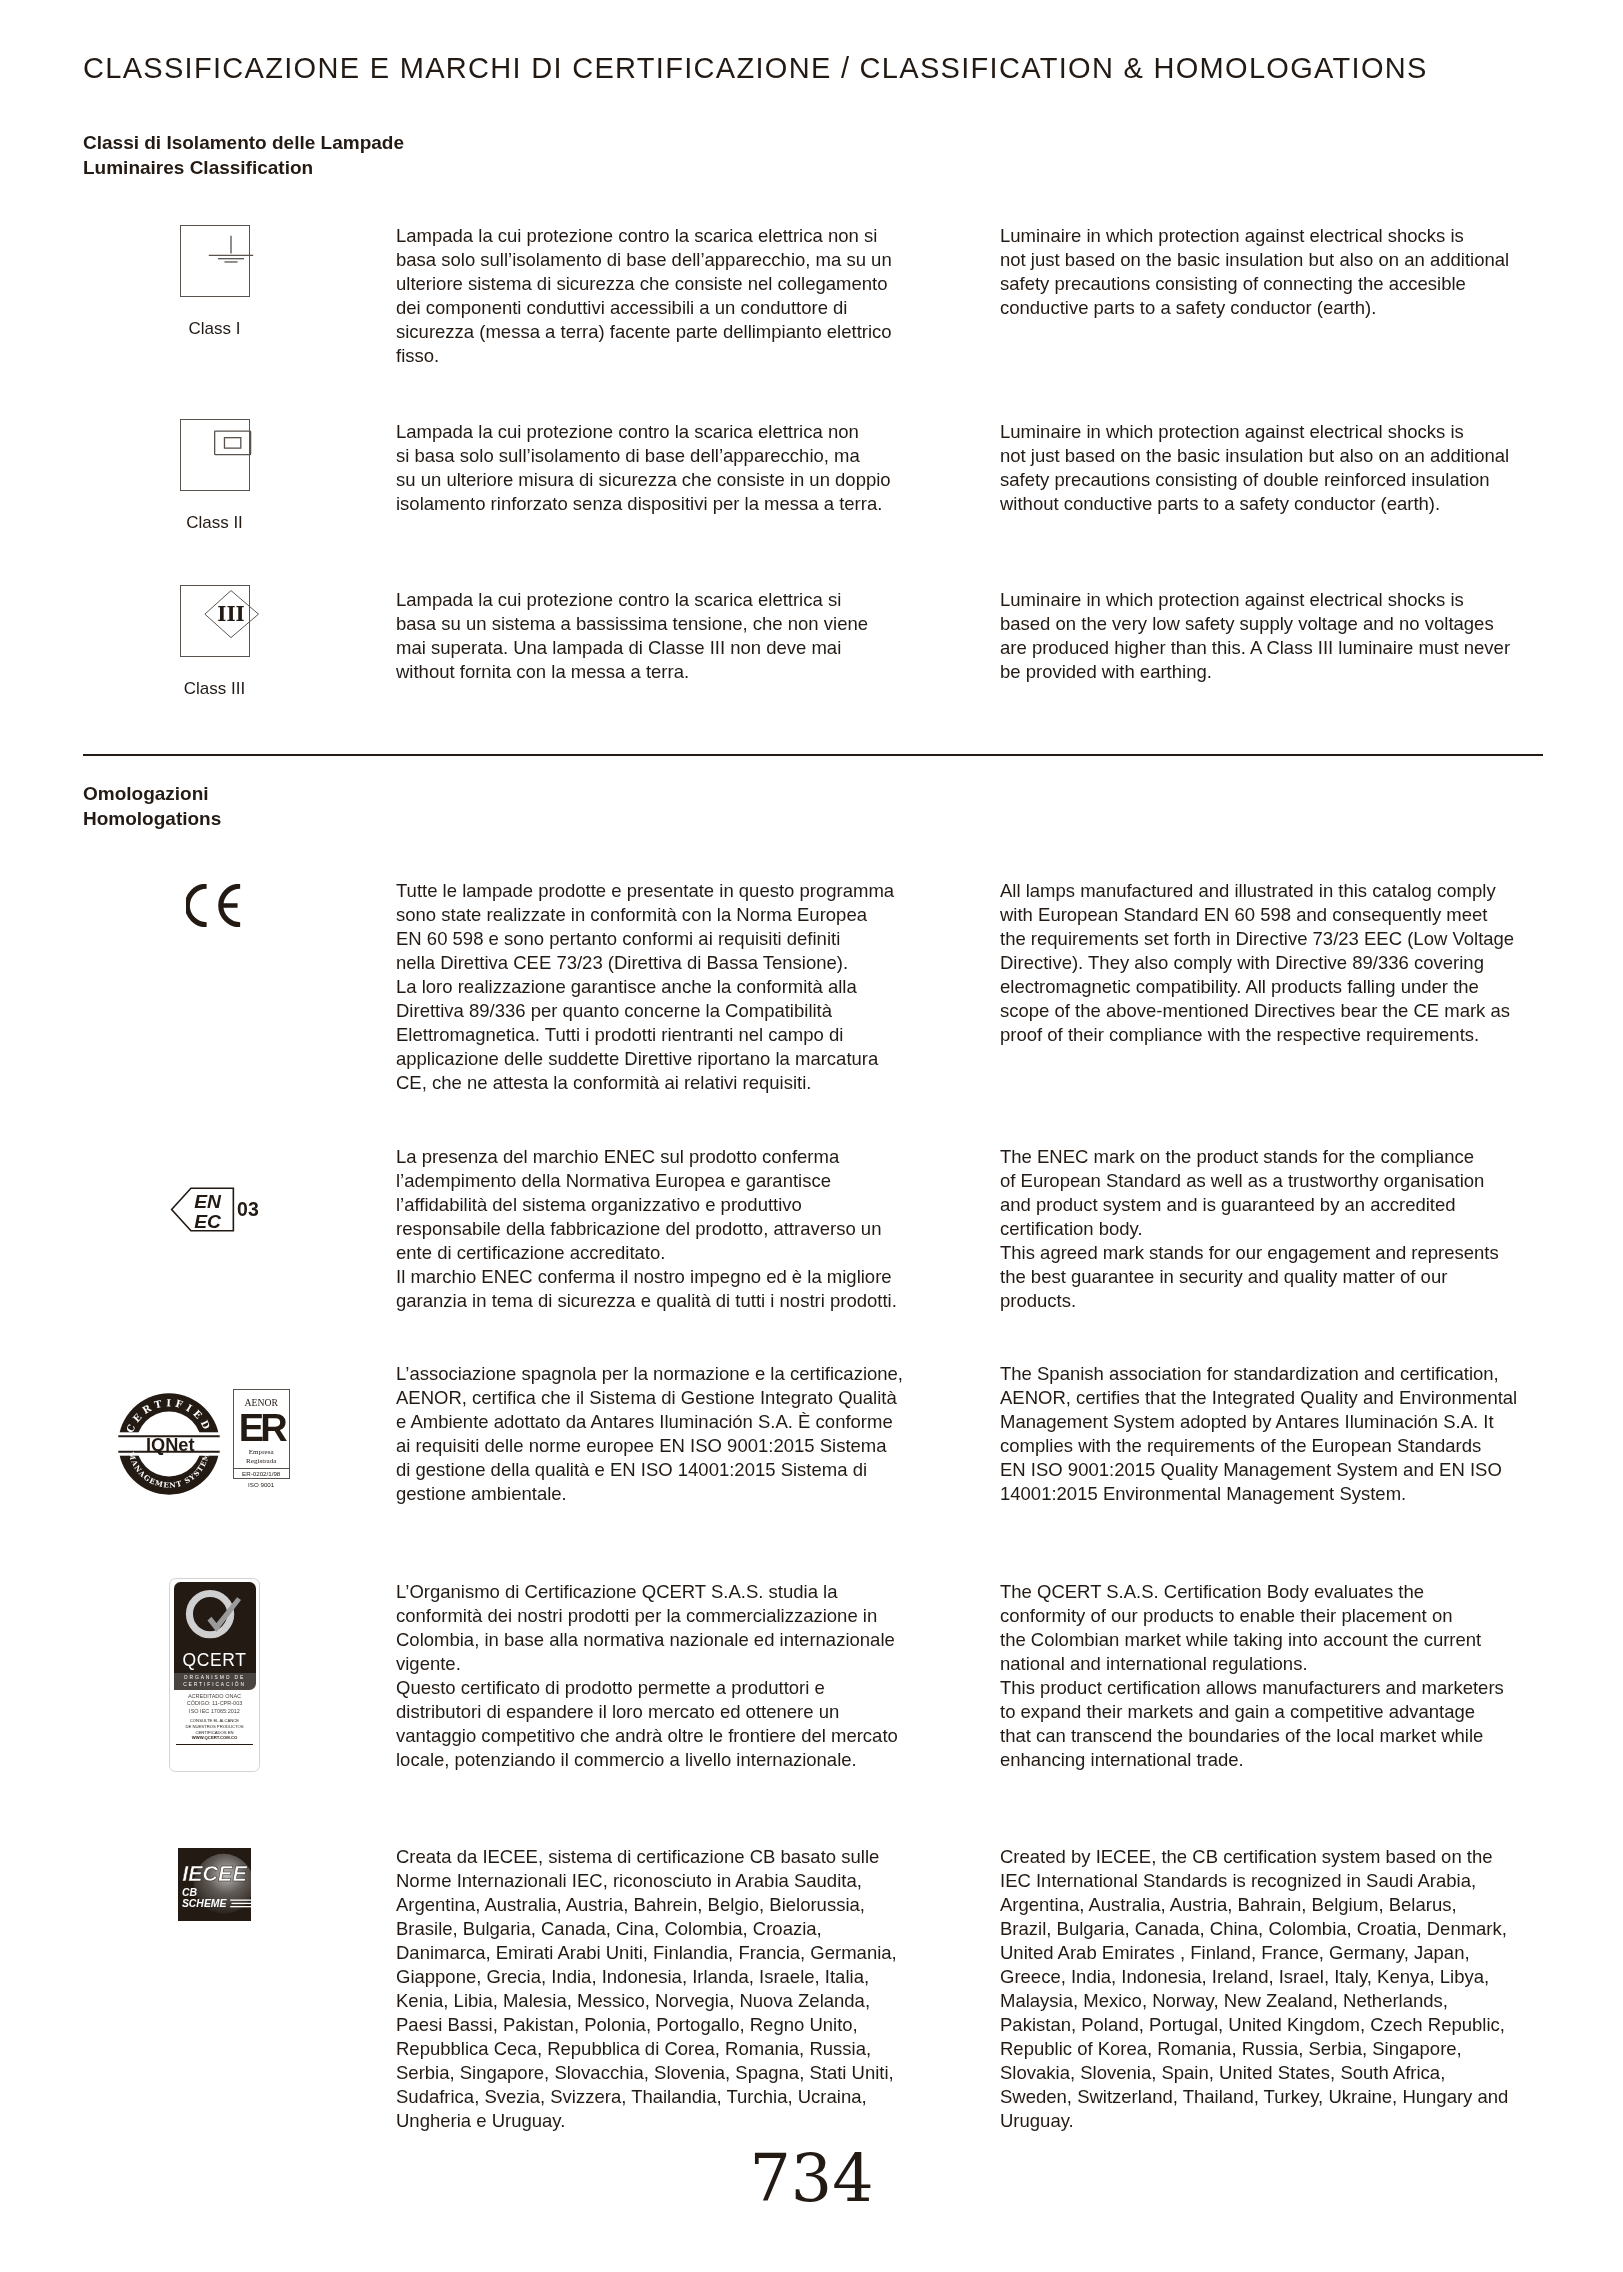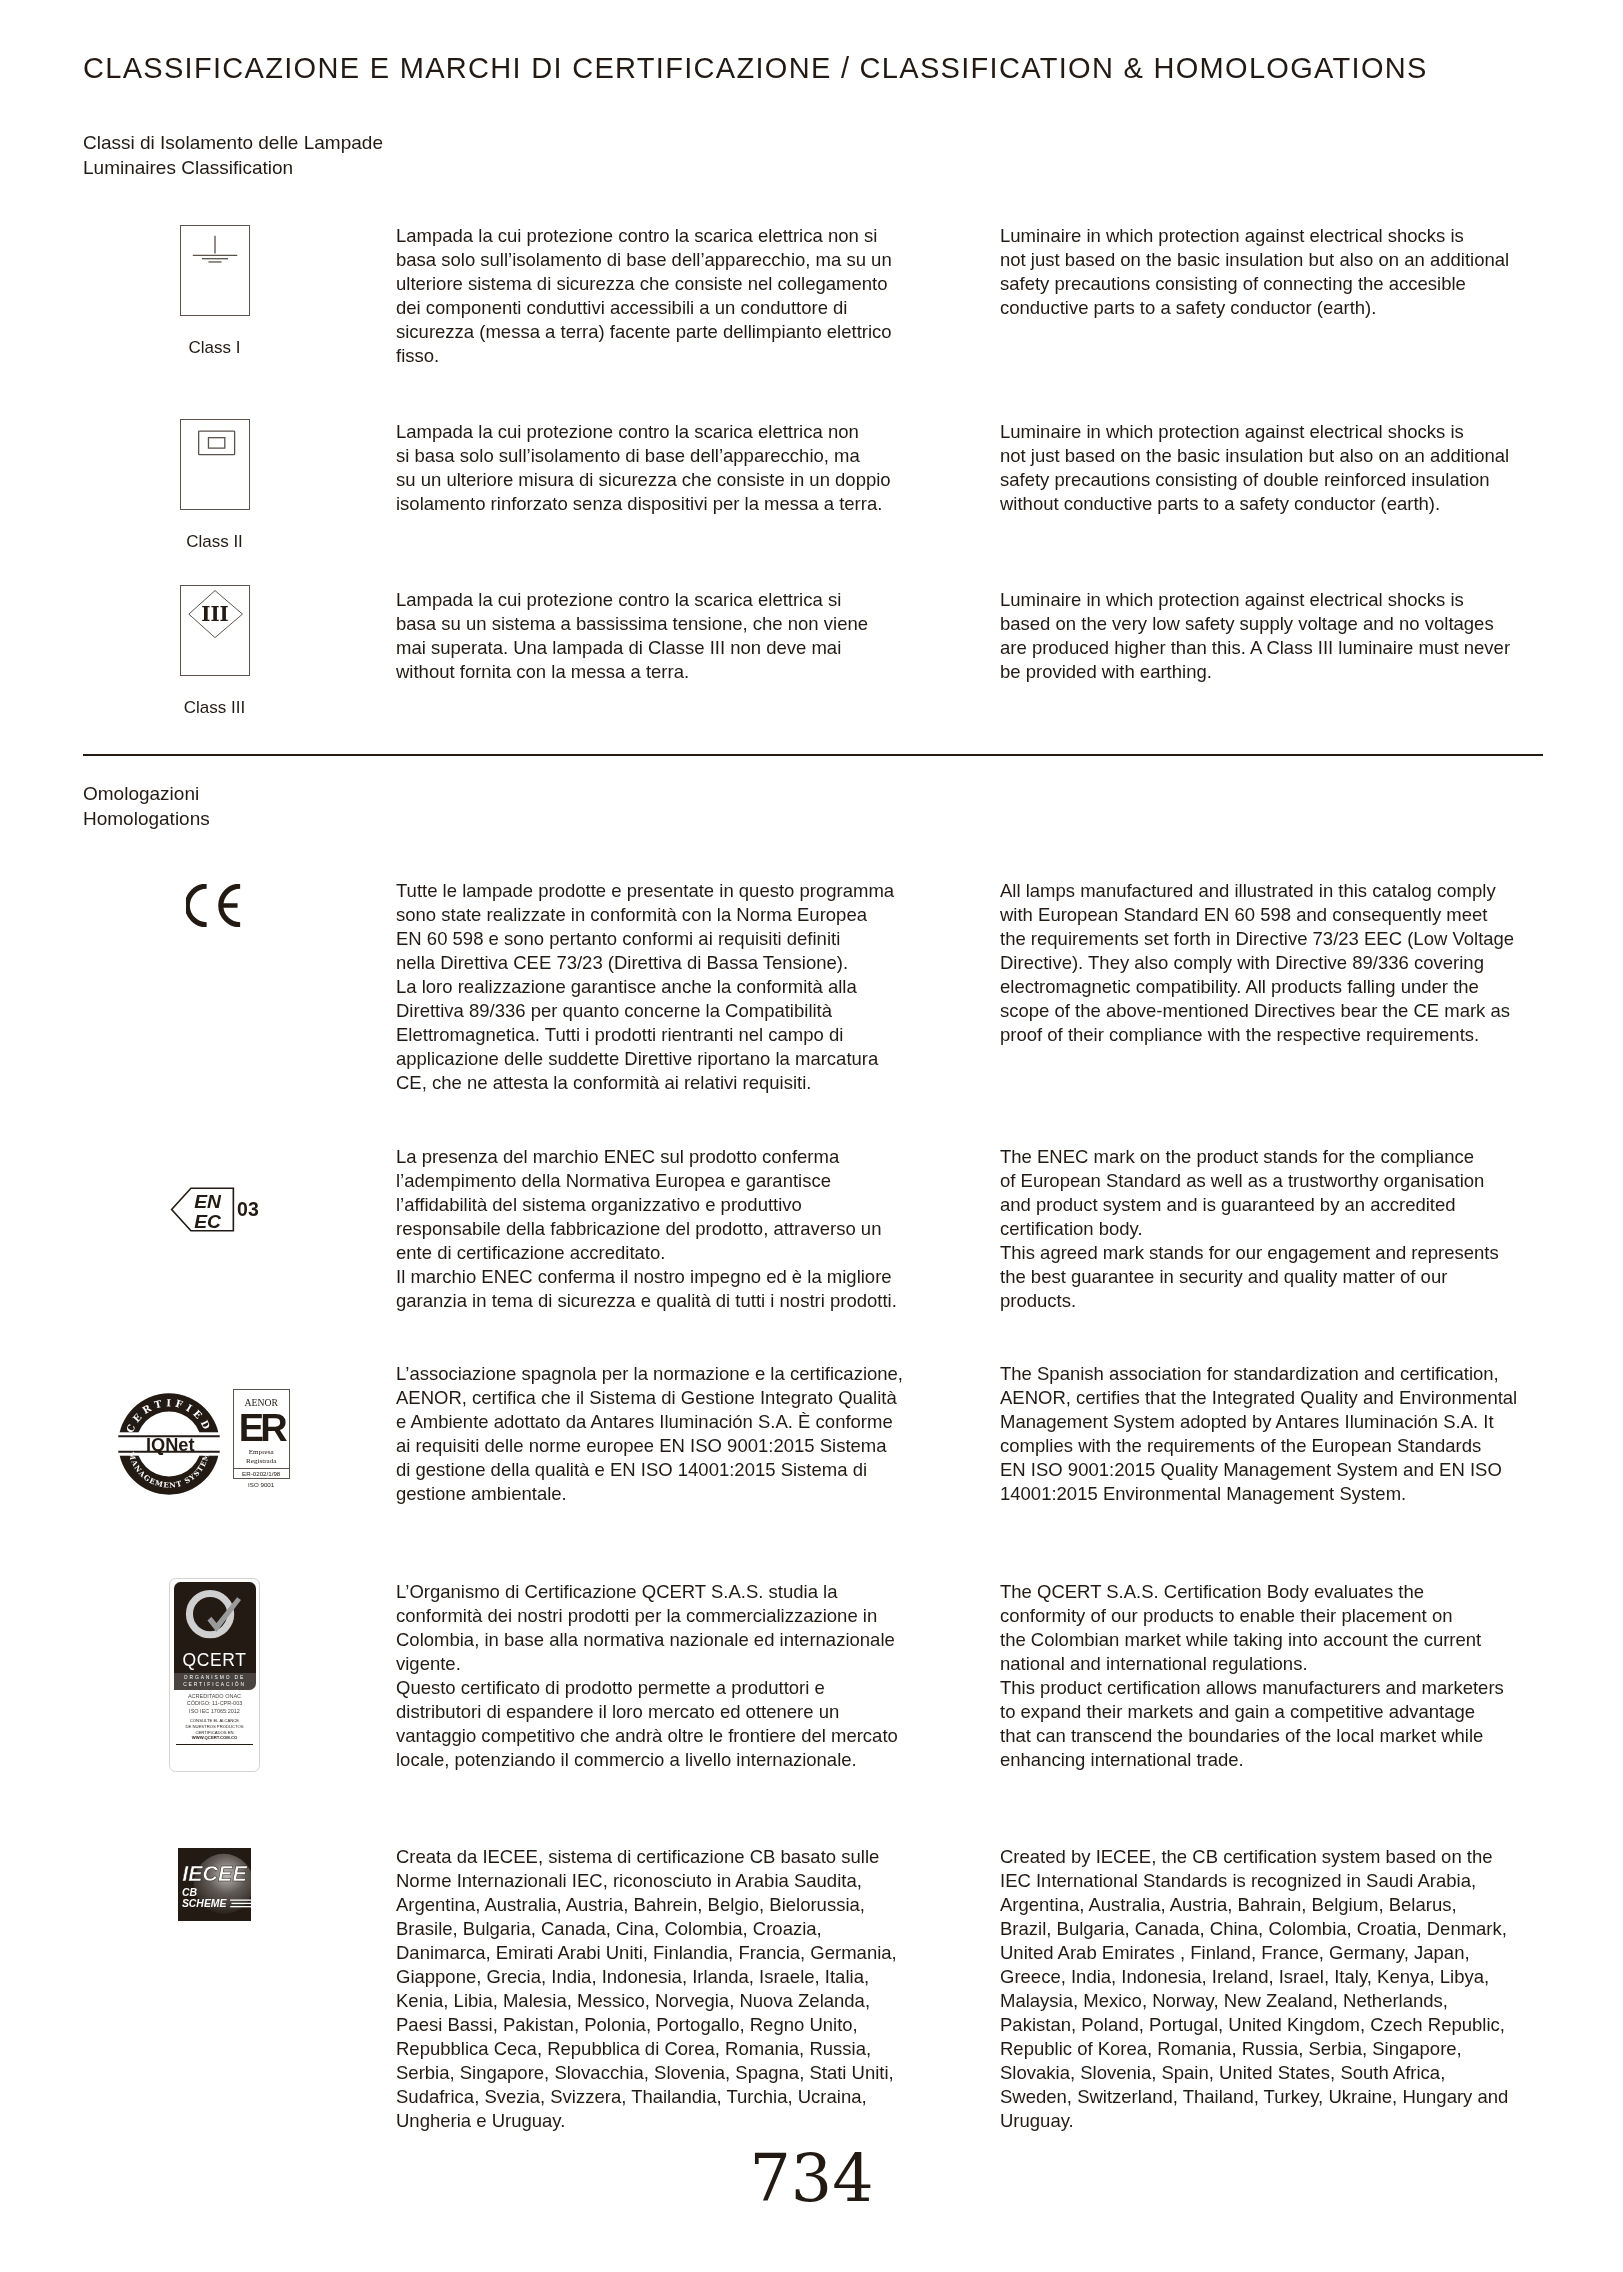--- a/index.html
+++ b/index.html
@@ -1,27 +1,27 @@
 <!DOCTYPE html>
 <html style="font-size:10.4px"><head>
 <meta charset="utf-8">
 <style>
   html, body { margin: 0; padding: 0; background: #ffffff; }
   body { width: 1623px; height: 2273px; position: relative; overflow: hidden;
          color: #231a14; font-family: "Liberation Sans", sans-serif; }
   .page-title { position: absolute; left: 83px; top: 52px; font-size: 29px; letter-spacing: 1.3px;
                 font-weight: normal; margin: 0; white-space: nowrap; }
-  .section-heading { position: absolute; left: 83px; font-size: 19px; font-weight: normal; line-height: 25px; margin: 0; }
+  .section-heading { position: absolute; left: 83px; font-size: 19px; font-weight: bold; line-height: 25px; margin: 0; }
   .section-heading span { display: block; }
   .row { position: absolute; left: 0; width: 1623px; }
   .icon-cell { position: absolute; left: 130px; width: 169px; display: flex; flex-direction: column; align-items: center; }
   .col-it { position: absolute; left: 396px; width: 565px; }
   .col-en { position: absolute; left: 1000px; width: 558px; }
   .para { font-size: 18.5px; line-height: 24px; margin: 0; white-space: pre-line; }
-  .class-box { width: 70px; height: 91px; border: 1.3px solid #5a524c; box-sizing: border-box; position: relative; }
+  .class-box { width: 70px; height: 72px; border: 1.3px solid #5a524c; box-sizing: border-box; position: relative; padding-left: 16px; }
   .class-label { font-size: 17px; margin-top: 22px; color: #231a14; }
   .divider { position: absolute; left: 83px; width: 1460px; top: 754px; height: 1.9px; background: #231a14; }
   .page-number { position: absolute; left: 0; width: 1623px; top: 2143px; text-align: center;
                  font-family: "DejaVu Serif", "Liberation Serif", serif; font-size: 65px; line-height: 71px; }
   svg { display: block; }
 </style>
 </head>
 <body>
 
 <h1 class="page-title">CLASSIFICAZIONE E MARCHI DI CERTIFICAZIONE / CLASSIFICATION &amp; HOMOLOGATIONS</h1>

